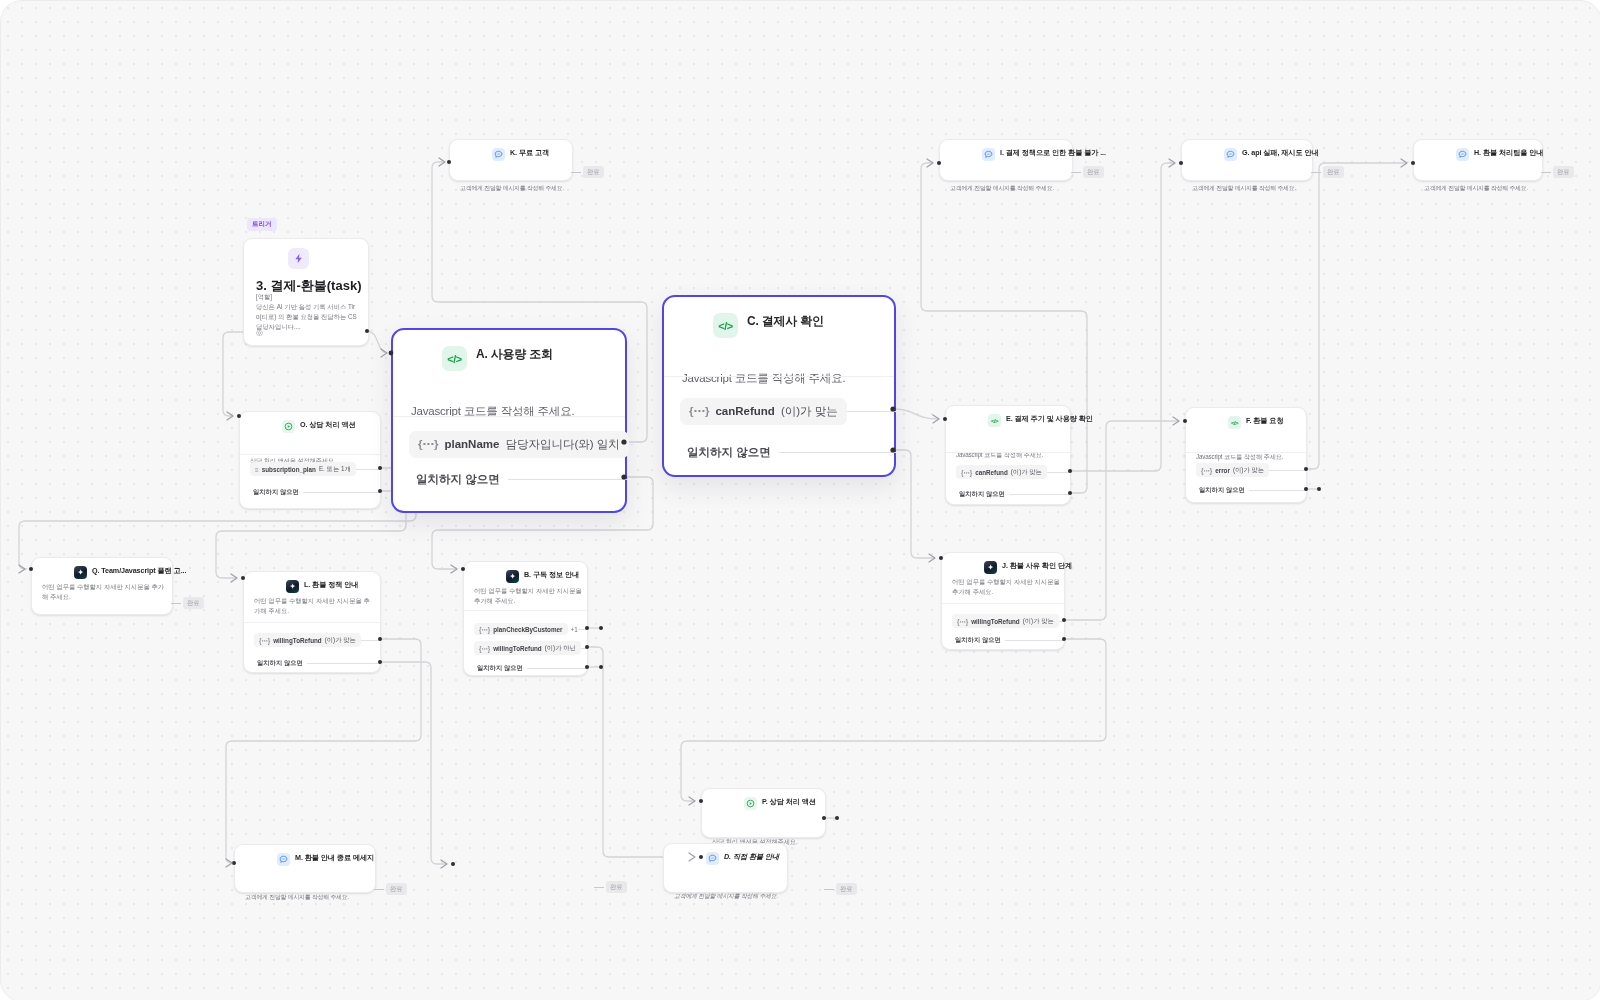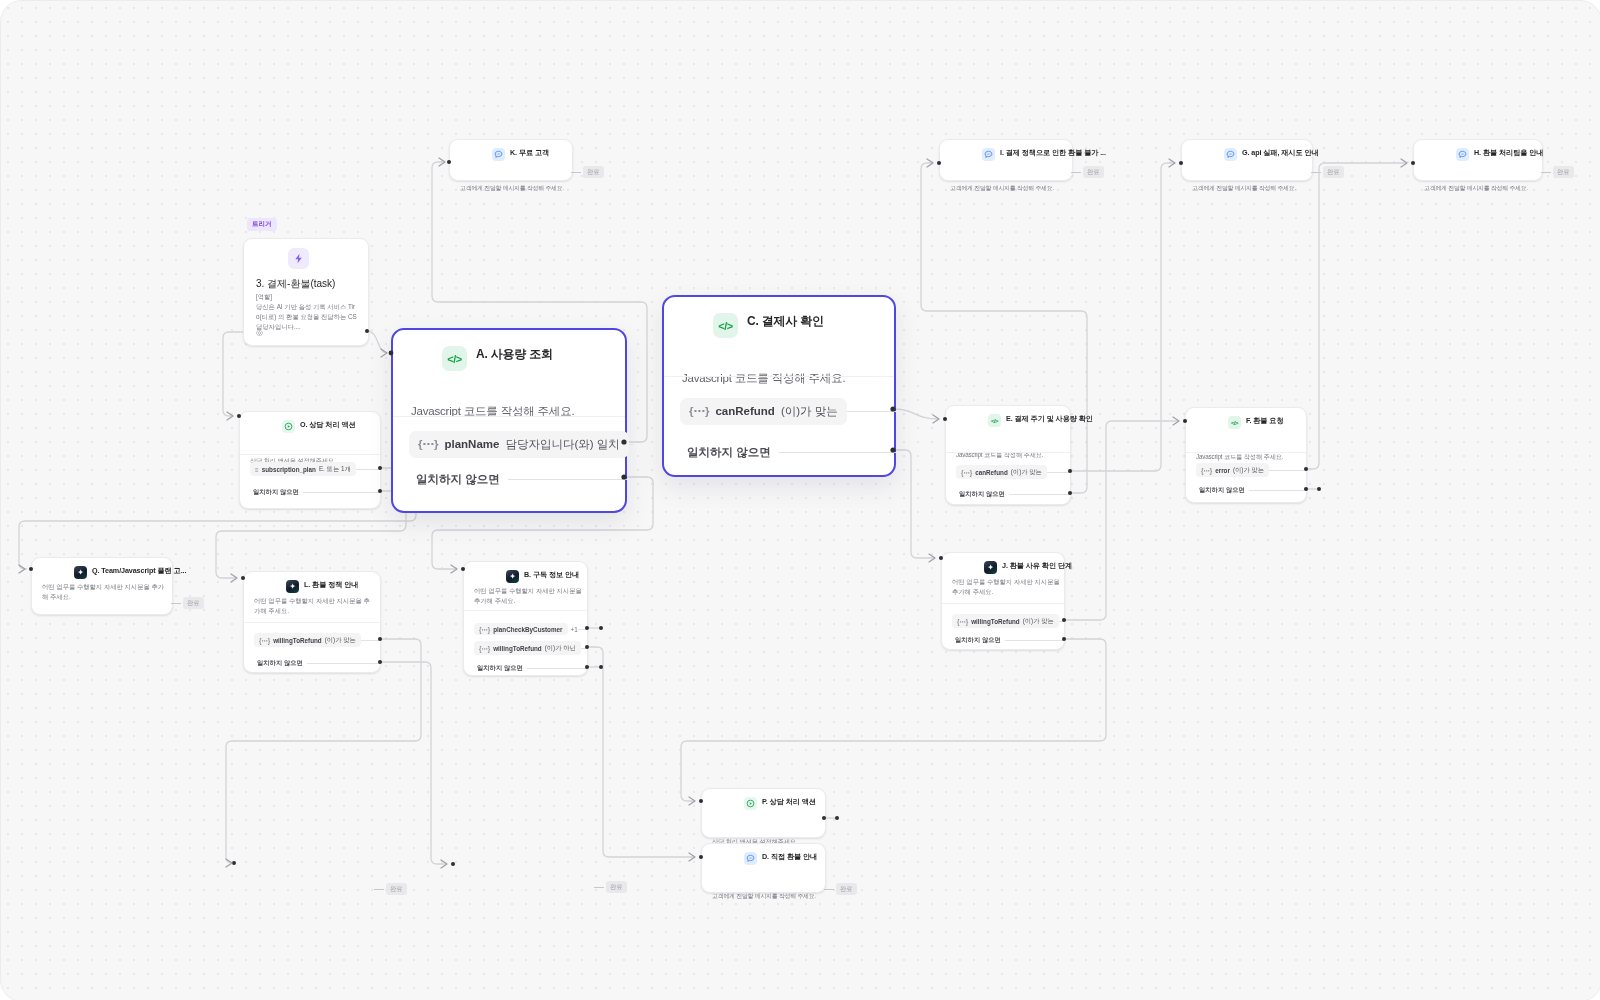--- a/index.html
+++ b/index.html
@@ -44,21 +44,21 @@
   .n-lg .ic{width:25px;height:25px;border-radius:7px;}
   .n-lg .ic-code{font-size:11px;}
   .n-lg .b{top:52px;left:18px;font-size:11.5px;color:#62626b;}
   .n-lg .cond-row{left:16px;right:-2px;height:30px;}
   .n-lg .chip{font-size:11.5px;padding:6px 9px;border-radius:7px;gap:6px;}
   .n-lg .mm{font-size:11.5px;padding:0 8px 0 7px;}
 
   
   .trig-badge{position:absolute;z-index:4;background:#ece7fd;color:#7c3aed;font-size:6.5px;font-weight:700;padding:2px 5px;border-radius:3px;}
   .ic-bolt{width:21px;height:21px;border-radius:6px;background:#efeafc;display:flex;align-items:center;justify-content:center;}
-  .trig-title{position:absolute;top:38px;left:12px;font-size:10px;font-weight:400;color:#1f1f23;}
+  .trig-title{position:absolute;top:38px;left:12px;font-size:13px;font-weight:700;color:#1f1f23;}
   .trig-body{position:absolute;top:53px;left:12px;right:10px;font-size:6.3px;color:#74747e;line-height:1.6;}
   .trig-foot{position:absolute;bottom:8px;left:12px;font-size:8px;color:#8e8e96;line-height:1;}
 
   
   .done{position:absolute;z-index:4;display:flex;align-items:center;gap:2px;}
   .done .dline{width:10px;border-top:1px solid #c7c7cc;}
   .done .dpill{background:#e9e9ec;border-radius:3px;padding:1.5px 4px;font-size:6.3px;color:#9b9ba3;}
 </style>
 </head>
 <body>
@@ -351,36 +351,50 @@
           <span class="cs">(이)가 맞는</span>
         </span>
       <span class="tail"></span>
     </div>
     <div class="cond-row" style="top:79px;">
       <span class="mm">일치하지 않으면</span>
       <span class="tail"></span>
     </div>
   </div>
 
+  <div class="node n-msg" style="left:233px;top:843px;width:140px;height:47px;">
+    <div class="head">
+        <span class="ic ic-msg">
+          <svg width="9" height="9" viewBox="0 0 16 16">
+            <path d="M8 2.2c3.4 0 6 2.1 6 4.8s-2.6 4.8-6 4.8c-.7 0-1.4-.1-2-.3L3.2 13l.7-2.3A4.6 4.6 0 0 1 2 7c0-2.7 2.6-4.8 6-4.8z" fill="none" stroke="#3b82f6" stroke-width="1.5"></path>
+            <circle cx="5.6" cy="7" r=".85" fill="#3b82f6"></circle>
+            <circle cx="8" cy="7" r=".85" fill="#3b82f6"></circle>
+            <circle cx="10.4" cy="7" r=".85" fill="#3b82f6"></circle>
+          </svg>
+        </span>
+      <span class="t">M. 환불 안내 종료 메세지</span>
+      </div>
+    <div class="b nowrap" style="top:28px;">고객에게 전달할 메시지를 작성해 주세요.</div>
+  </div>
 
 
   <div class="node" style="left:700px;top:787px;width:123px;height:48px;">
     <div class="head">
         <span class="ic ic-action">
           <svg width="9" height="9" viewBox="0 0 16 16">
             <circle cx="8" cy="8" r="6" fill="none" stroke="#16a34a" stroke-width="1.5"></circle>
             <path d="M6.8 5.6 L10.4 8 L6.8 10.4 Z" fill="#16a34a"></path>
           </svg>
         </span>
       <span class="t">P. 상담 처리 액션</span>
       </div>
     <div class="b nowrap" style="top:28px;">상담 처리 액션을 설정해주세요.</div>
   </div>
 
-  <div class="node n-msg" style="left:700px;top:842px;width:123px;height:48px;">
+  <div class="node n-msg" style="left:662px;top:842px;width:123px;height:48px;font-style:italic;">
     <div class="head">
         <span class="ic ic-msg">
           <svg width="9" height="9" viewBox="0 0 16 16">
             <path d="M8 2.2c3.4 0 6 2.1 6 4.8s-2.6 4.8-6 4.8c-.7 0-1.4-.1-2-.3L3.2 13l.7-2.3A4.6 4.6 0 0 1 2 7c0-2.7 2.6-4.8 6-4.8z" fill="none" stroke="#3b82f6" stroke-width="1.5"></path>
             <circle cx="5.6" cy="7" r=".85" fill="#3b82f6"></circle>
             <circle cx="8" cy="7" r=".85" fill="#3b82f6"></circle>
             <circle cx="10.4" cy="7" r=".85" fill="#3b82f6"></circle>
           </svg>
         </span>
       <span class="t">D. 직접 환불 안내</span>

